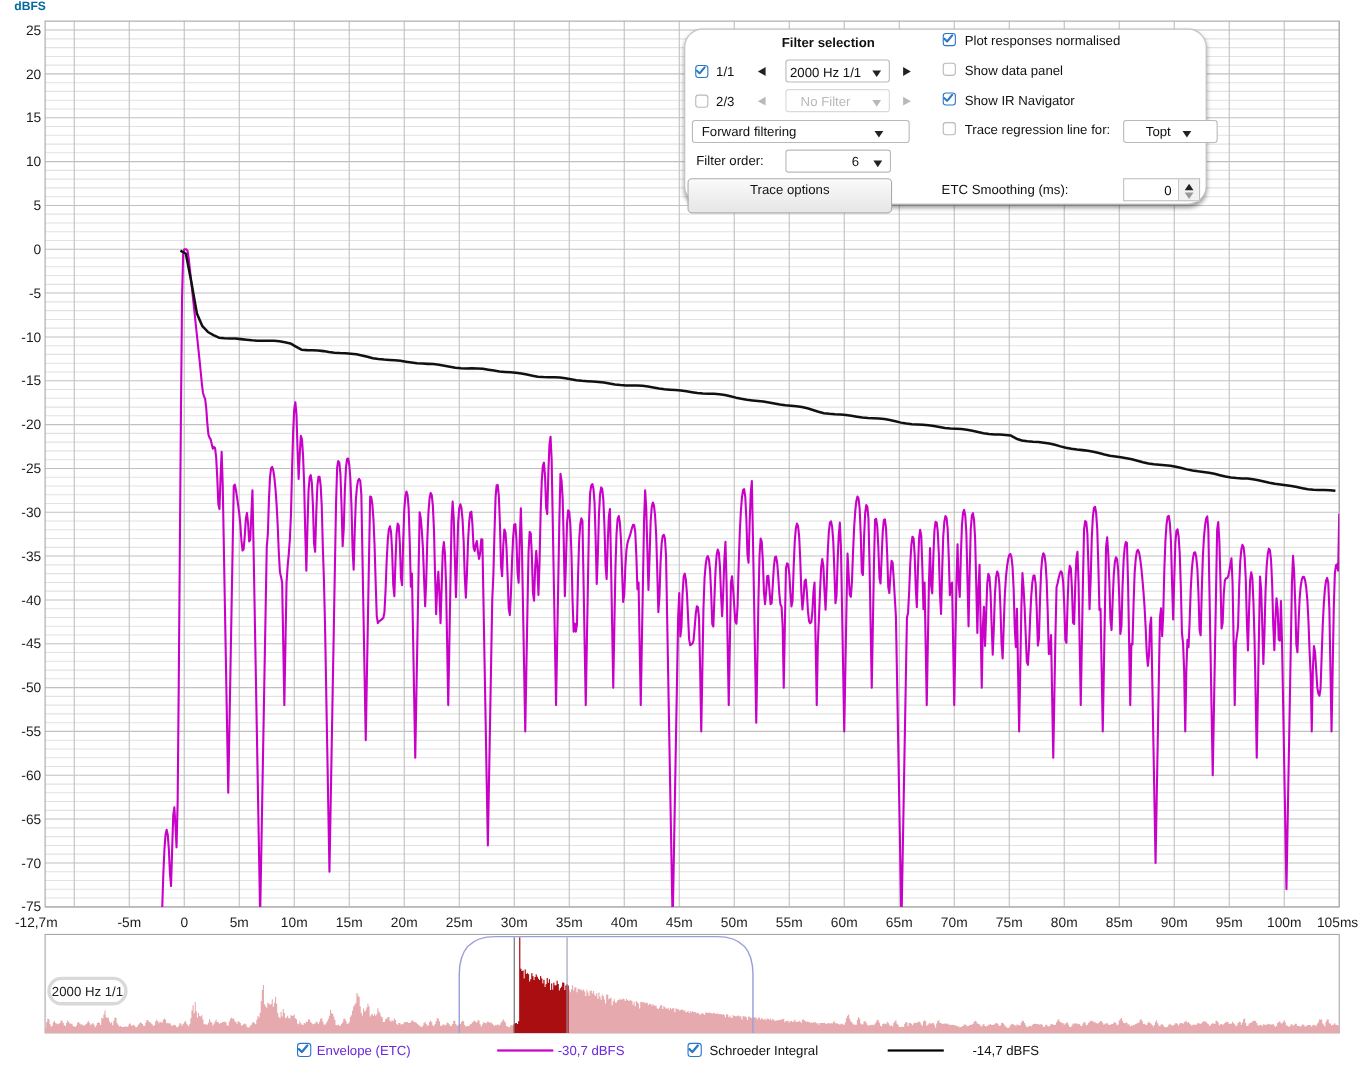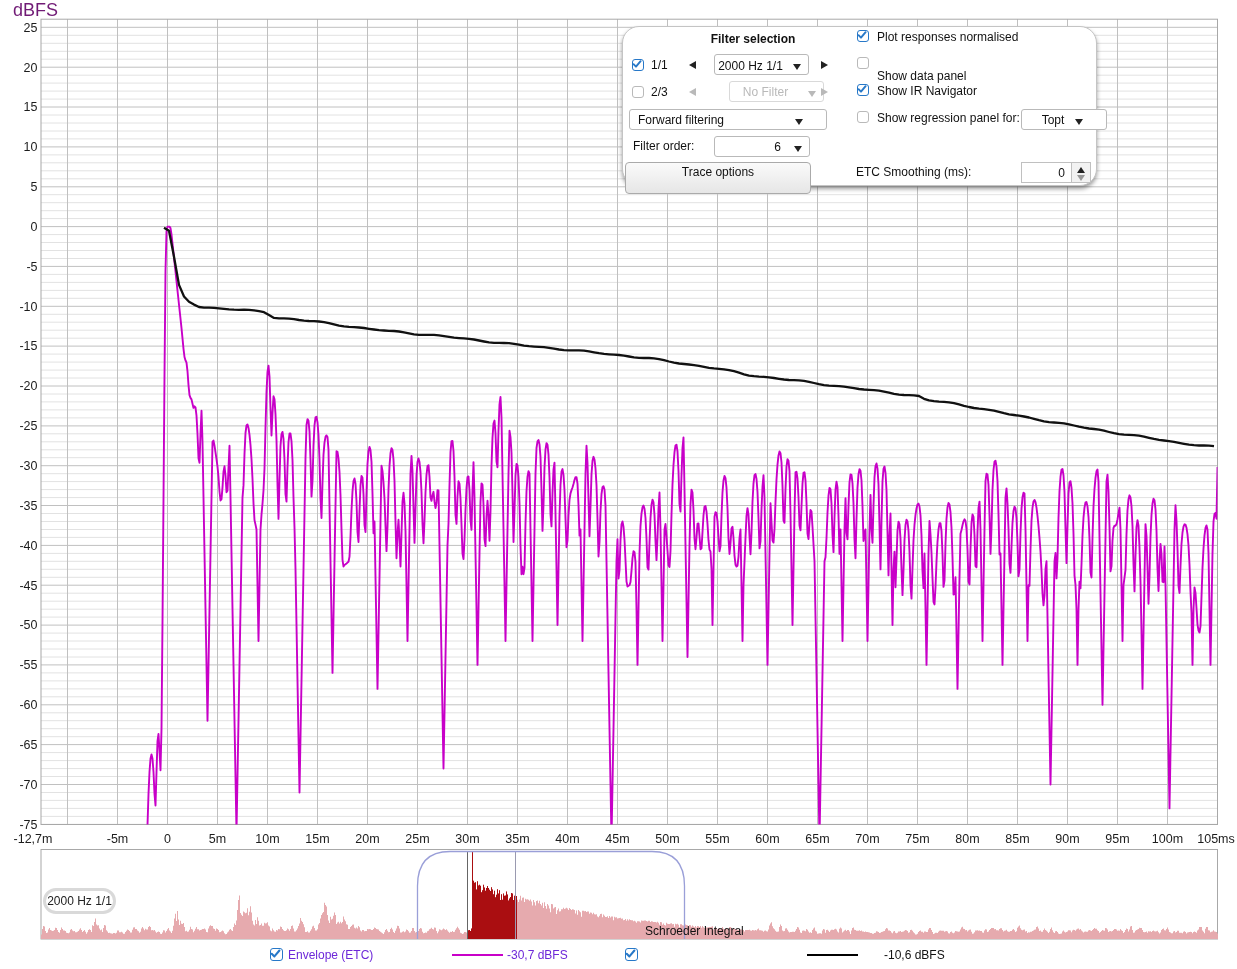--- a/index.html
+++ b/index.html
@@ -1,16 +1,16 @@
 <!DOCTYPE html>
 <html><head><meta charset="utf-8"><style>
 * { margin:0; padding:0; box-sizing:border-box; }
 body { width:1237px; height:969px; background:#fff; font-family:"Liberation Sans",sans-serif; position:relative; overflow:hidden; }
 .ax { font:12.5px "Liberation Sans",sans-serif; fill:#1c1c1c; }
-#dbfs { position:absolute; left:13px; top:0px; font-size:18px; font-weight:normal; color:#701a75; }
+#dbfs { position:absolute; left:13px; top:0px; font-size:11px; font-weight:bold; color:#0369a1; }
 #panel { position:absolute; left:622px; top:26px; width:475px; height:160px; background:#fff; border:1px solid #c4c4c4; border-radius:17px; box-shadow:0 3px 4px rgba(0,0,0,0.38); }
 #panel > * { position:absolute; }
 .t { font-size:12px; color:#111; white-space:nowrap; }
 .b { font-weight:bold; }
 .mg { color:#6d28d9; }
 .lg { font-size:12px; }
 .cb { position:absolute; border:1.6px solid #b9b9b9; border-radius:3px; background:#fff; }
 .cb.on { border-color:#2778c8; }
 .cb svg { position:absolute; left:-1.6px; top:-1.6px; }
 .combo { position:absolute; border:1px solid #b9b9b9; border-radius:3px; background:#fff; font-size:12px; color:#111; }
@@ -222,21 +222,21 @@
     <div class="t" style="left:28px;top:31px">1/1</div>
 <div style="position:absolute;left:66px;top:34px;width:0;height:0;border-top:4.0px solid transparent;border-bottom:4.0px solid transparent;border-right:7px solid #222;"></div>
 <div class="combo" style="left:91px;top:27px;width:95px;height:21px">
       <span style="position:absolute;left:0;right:22px;top:3.5px;text-align:center">2000 Hz 1/1</span>
       <div style="position:absolute;left:78px;top:9px;width:0;height:0;border-left:4.5px solid transparent;border-right:4.5px solid transparent;border-top:6px solid #222;"></div>
     </div>
 <div style="position:absolute;left:198px;top:34px;width:0;height:0;border-top:4.0px solid transparent;border-bottom:4.0px solid transparent;border-left:7px solid #222;"></div>
 <div class="cb" style="left:9px;top:59px;width:12px;height:12px"></div>
     <div class="t" style="left:28px;top:58px">2/3</div>
 <div style="position:absolute;left:66px;top:61px;width:0;height:0;border-top:4.0px solid transparent;border-bottom:4.0px solid transparent;border-right:7px solid #b9b9b9;"></div>
-<div class="combo dis" style="left:106px;top:54px;width:95px;height:21px">
+<div class="combo dis" style="left:91px;top:54px;width:95px;height:21px">
       <span style="position:absolute;left:0;right:22px;top:3px;text-align:center">No Filter</span>
       <div style="position:absolute;left:78px;top:9px;width:0;height:0;border-left:4.5px solid transparent;border-right:4.5px solid transparent;border-top:6px solid #b9b9b9;"></div>
     </div>
 <div style="position:absolute;left:198px;top:61px;width:0;height:0;border-top:4.0px solid transparent;border-bottom:4.0px solid transparent;border-left:7px solid #b9b9b9;"></div>
 <div class="combo" style="left:6px;top:82px;width:198px;height:21px">
       <span style="position:absolute;left:8px;top:3px">Forward filtering</span>
       <div style="position:absolute;left:165px;top:9px;width:0;height:0;border-left:4.5px solid transparent;border-right:4.5px solid transparent;border-top:6px solid #222;"></div>
     </div>
 <div class="t" style="left:10px;top:112px">Filter order:</div>
 <div class="combo" style="left:91px;top:109px;width:96px;height:21px">
@@ -244,29 +244,29 @@
       <div style="position:absolute;left:79px;top:9px;width:0;height:0;border-left:4.5px solid transparent;border-right:4.5px solid transparent;border-top:6px solid #222;"></div>
     </div>
 <div id="btn">Trace options</div>
 <div class="cb on" style="left:234px;top:3px;width:12px;height:12px">
       <svg viewBox="0 0 12 12" width="12" height="12">
         <path d="M2.5,6.2 L5,8.7 L9.6,3.2" fill="none" stroke="#2778c8" stroke-width="1.9" stroke-linecap="round" stroke-linejoin="round"></path>
       </svg>
     </div>
     <div class="t" style="left:254px;top:3px">Plot responses normalised</div>
 <div class="cb" style="left:234px;top:30px;width:12px;height:12px"></div>
-    <div class="t" style="left:254px;top:42px">Show data panel</div>
+    <div class="t" style="left:254px;top:30px">Show data panel</div>
 <div class="cb on" style="left:234px;top:57px;width:12px;height:12px">
       <svg viewBox="0 0 12 12" width="12" height="12">
         <path d="M2.5,6.2 L5,8.7 L9.6,3.2" fill="none" stroke="#2778c8" stroke-width="1.9" stroke-linecap="round" stroke-linejoin="round"></path>
       </svg>
     </div>
     <div class="t" style="left:254px;top:57px">Show IR Navigator</div>
 <div class="cb" style="left:234px;top:84px;width:12px;height:12px"></div>
-    <div class="t" style="left:254px;top:84px">Show regression panel for:</div>
+    <div class="t" style="left:254px;top:84px">Trace regression line for:</div>
 <div class="combo" style="left:398px;top:82px;width:86px;height:21px">
       <span style="position:absolute;left:0;right:22px;top:3px;text-align:center">Topt</span>
       <div style="position:absolute;left:53px;top:9px;width:0;height:0;border-left:4.5px solid transparent;border-right:4.5px solid transparent;border-top:6px solid #222;"></div>
     </div>
 <div class="t" style="left:233px;top:138px">ETC Smoothing (ms):</div>
 <div class="spin" style="left:398px;top:135px;width:51px;height:21px">
       <span style="position:absolute;right:6px;top:3px">0</span>
     </div>
 <div class="spinbtn" style="left:449px;top:135px;width:19px;height:21px">
       <div style="position:absolute;left:5px;top:4px;width:0;height:0;border-left:4.5px solid transparent;border-right:4.5px solid transparent;border-bottom:6px solid #222;"></div>
@@ -281,15 +281,15 @@
       </svg>
     </div>
     <div class="t lg mg" style="left:288px;top:948px">Envelope (ETC)</div>
 <div style="position:absolute;left:452px;top:953.5px;width:51px;height:2px;background:#c800c8"></div>
 <div class="t lg mg" style="left:507px;top:948px">-30,7 dBFS</div>
 <div class="cb on" style="left:625px;top:948px;width:13px;height:13px">
       <svg viewBox="0 0 12 12" width="13" height="13">
         <path d="M2.5,6.2 L5,8.7 L9.6,3.2" fill="none" stroke="#2778c8" stroke-width="1.9" stroke-linecap="round" stroke-linejoin="round"></path>
       </svg>
     </div>
-    <div class="t lg" style="left:645px;top:924px">Schroeder Integral</div>
+    <div class="t lg" style="left:645px;top:948px">Schroeder Integral</div>
 <div style="position:absolute;left:807px;top:953.5px;width:51px;height:2.4px;background:#000"></div>
-<div class="t lg" style="left:884px;top:948px">-10,6 dBFS</div>
+<div class="t lg" style="left:884px;top:948px">-14,7 dBFS</div>
 </div>
 </body></html>

